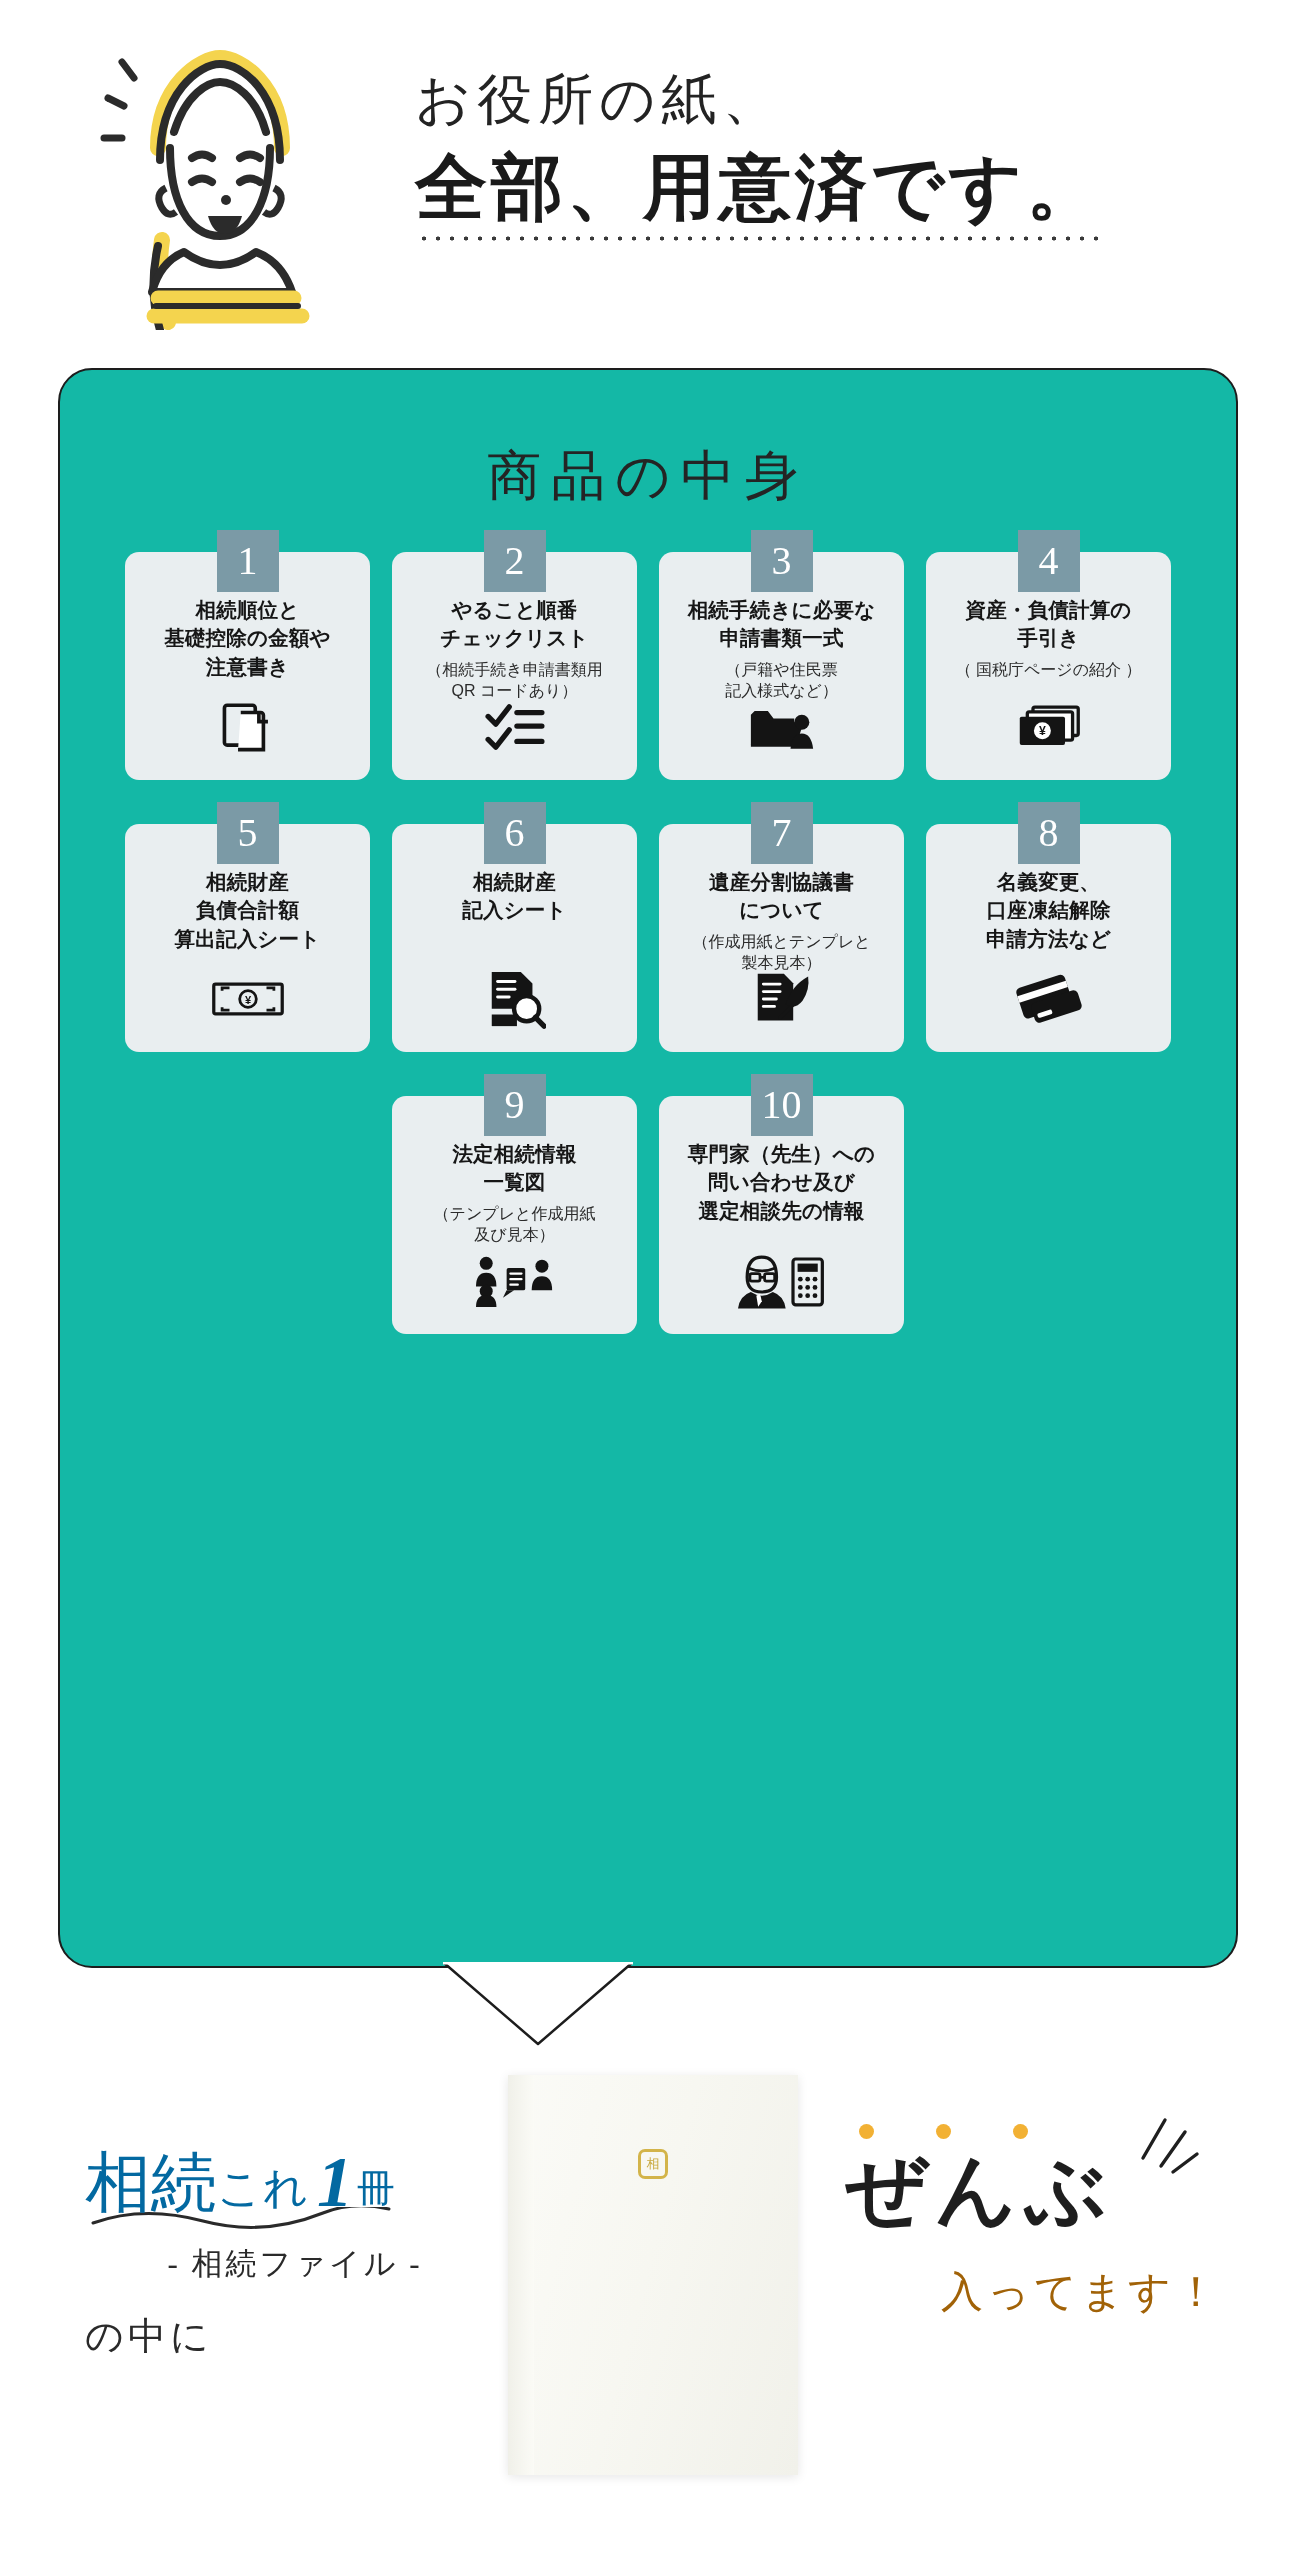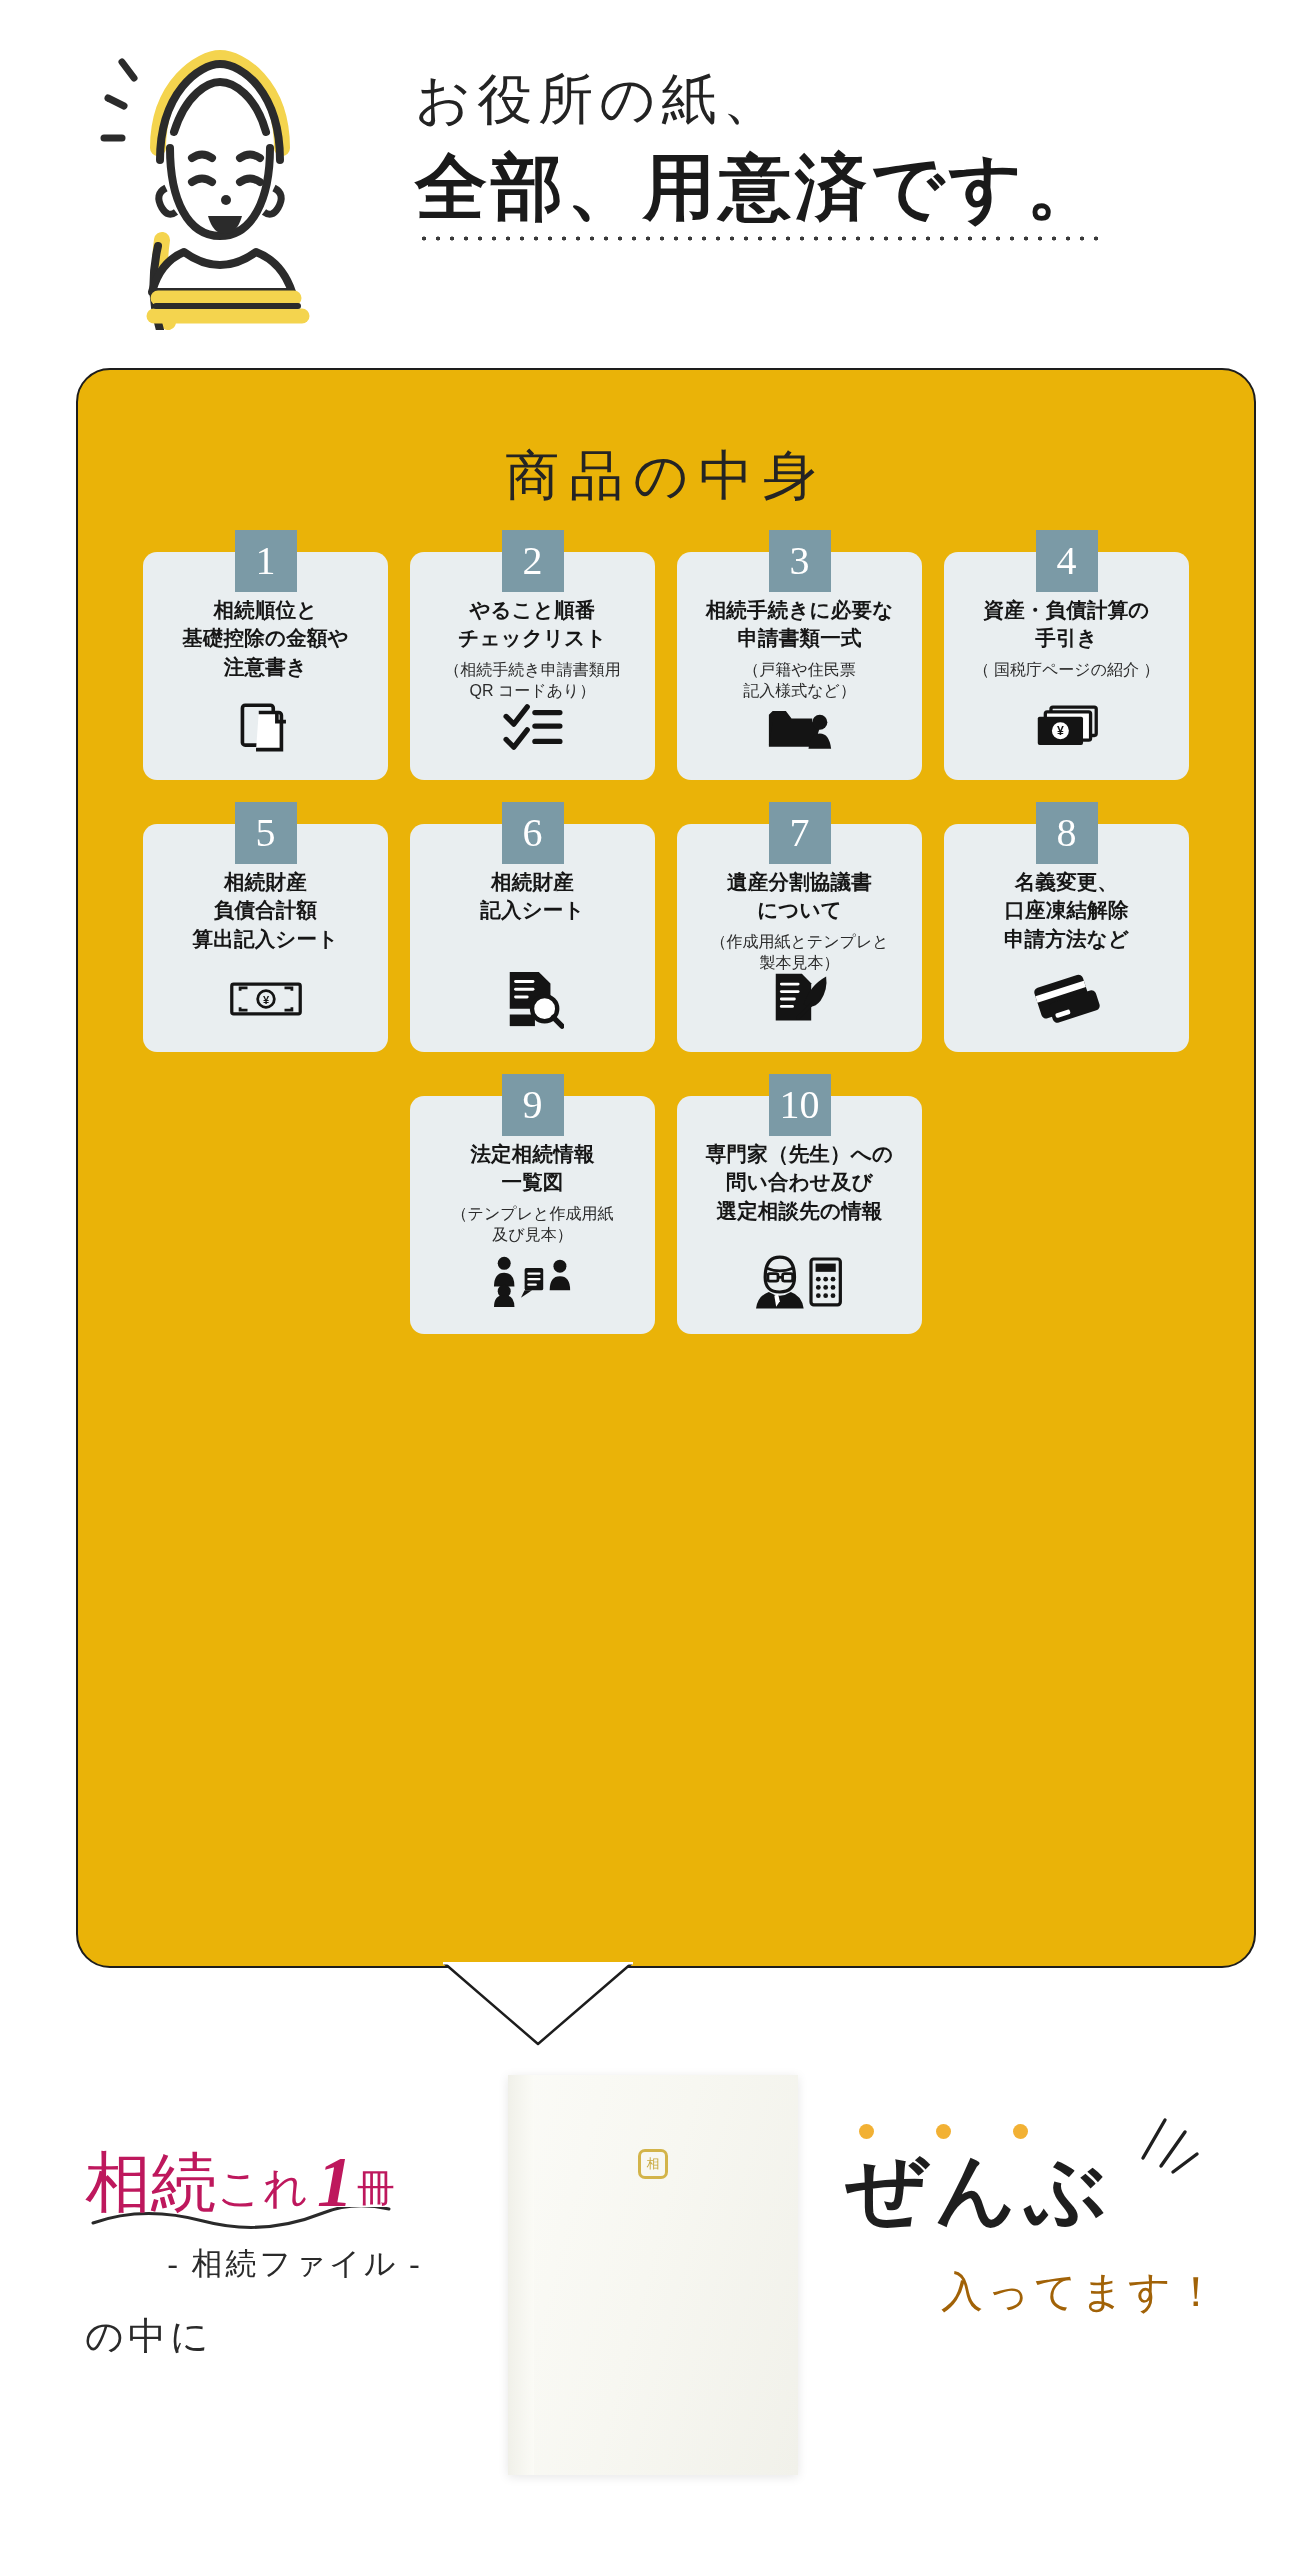--- a/index.html
+++ b/index.html
@@ -27,22 +27,22 @@
     font-weight: bold; font-size: 72px; letter-spacing: 4px; color: #1a1a1a; line-height: 1.1;
   }
   .dotline {
     position: absolute; left: 2px; right: -4px; bottom: -14px; height: 7px;
     background-image: radial-gradient(circle, #3a3a3a 1.9px, transparent 2.2px);
     background-size: 14px 7px; background-repeat: repeat-x;
   }
 
   
   .panel {
-    position: absolute; left: 76px; top: 368px; width: 1180px; height: 1600px;
-    border: 2.5px solid #1d1d1d; border-radius: 34px; background: #eab308;
+    position: absolute; left: 58px; top: 368px; width: 1180px; height: 1600px;
+    border: 2.5px solid #1d1d1d; border-radius: 34px; background: #14b8a6;
   }
   .panel-title {
     position: absolute; left: 0; right: 0; top: 70px; text-align: center;
     font-family: "Liberation Serif", "DejaVu Serif", serif;
     font-size: 54px; letter-spacing: 10px; color: #242424;
   }
   .notch {
     position: absolute; left: 50%; top: 1962px; transform: translateX(-50%);
     width: 190px; height: 86px;
   }
@@ -76,21 +76,21 @@
     position: absolute; left: 0; right: 0; bottom: 16px;
     display: flex; align-items: center; justify-content: center; height: 74px;
   }
 
   
   .bottom { position: absolute; left: 0; top: 2060px; width: 1306px; height: 500px; }
 
   .brand-left { position: absolute; left: 85px; top: 90px; width: 420px; }
   .brand-logo-row {
     position: relative; display: flex; align-items: flex-end; justify-content: flex-start;
-    font-family: "Liberation Serif", "DejaVu Serif", serif; color: #be185d;
+    font-family: "Liberation Serif", "DejaVu Serif", serif; color: #0369a1;
   }
   .bl-big { font-size: 66px; line-height: 0.95; }
   .bl-mid { font-size: 44px; line-height: 1.05; padding-bottom: 3px; letter-spacing: 1px; }
   .bl-one {
     font-size: 72px; line-height: 0.9; padding: 0 4px 0 8px;
     font-style: italic; font-weight: bold;
   }
   .bl-small { font-size: 38px; line-height: 1.1; padding-bottom: 5px; }
   .wave { margin-top: -8px; margin-left: 6px; }
   .brand-sub {

